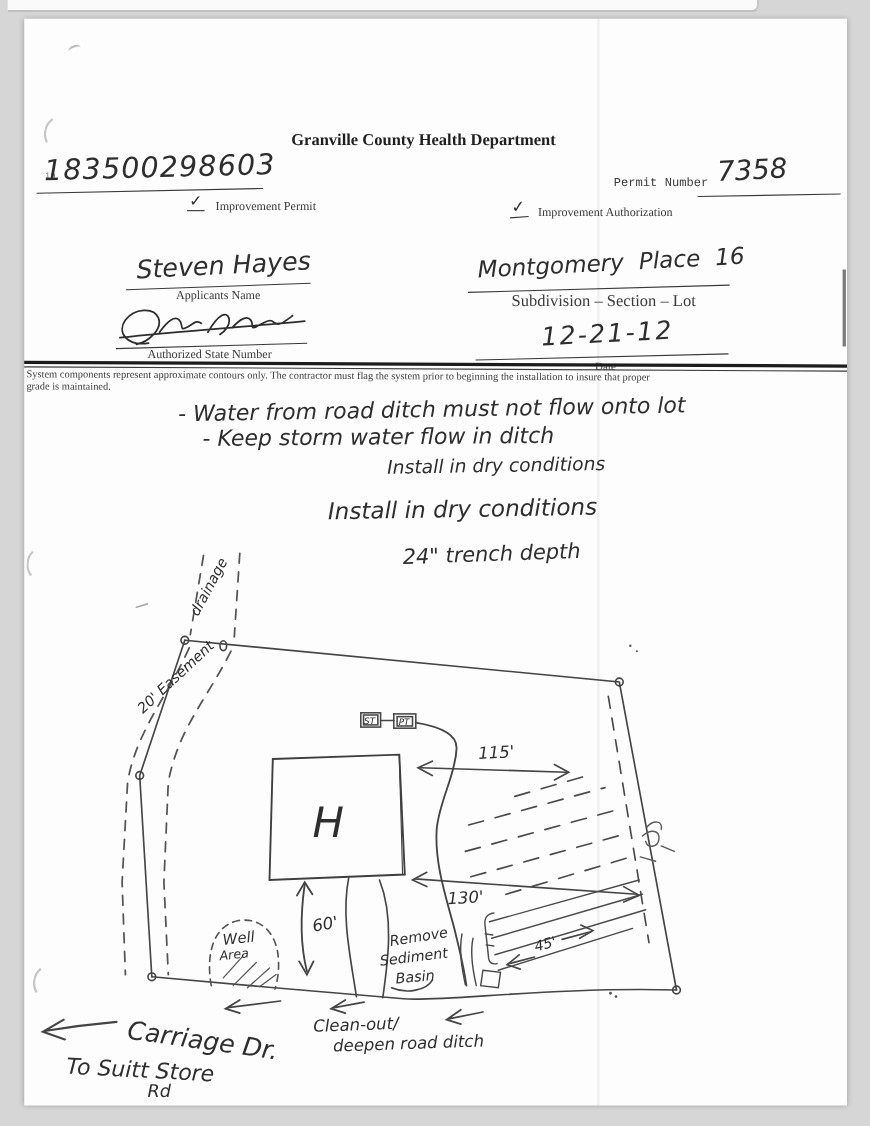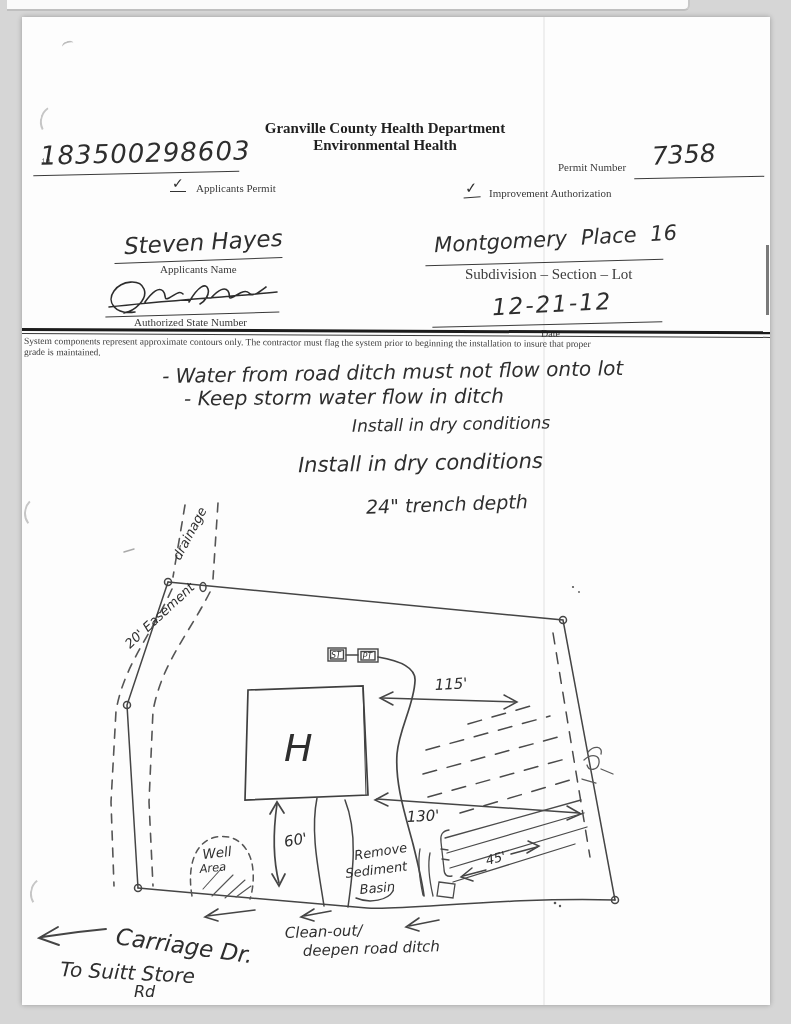--- a/index.html
+++ b/index.html
@@ -34,32 +34,31 @@
 
 <div class="page">
   <div class="fold"></div>
   <div class="edge-artifact"></div>
   <div class="scanmark"></div>
   <div class="punch" style="left:18px;top:88px;transform:rotate(14deg);"></div>
   <div class="punch" style="left:2px;top:480px;transform:rotate(4deg);"></div>
   <div class="punch" style="left:8px;top:860px;transform:rotate(10deg);"></div>
 
   <div class="abs serif-b center" style="left:113px;top:103px;width:500px;font-size:15px;">Granville County Health Department</div>
-  <div class="abs serif-b center" style="left:113px;top:120px;width:500px;font-size:15px;">Environmental Health</div>
 
   <div class="abs serif" style="left:19px;top:139px;font-size:8px;color:#777;font-family:Liberation Mono, monospace;">in</div>
   <div class="abs hand" style="left:18px;top:121px;font-size:26px;letter-spacing:1px;transform:rotate(-1.5deg);">183500298603</div>
   <div class="uline" style="left:11px;top:128px;width:206px;height:28px;transform:rotate(-1.2deg);"></div>
 
-  <div class="abs serif" style="left:536px;top:144px;font-size:11px;">Permit Number</div>
+  <div class="abs serif" style="left:536px;top:144px;font-size:11px;font-family:Liberation Mono, monospace;">Permit Number</div>
   <div class="abs hand" style="left:630px;top:123px;font-size:25px;transform:rotate(-3deg);">7358</div>
   <div class="uline" style="left:612px;top:132px;width:130px;height:28px;transform:rotate(-1deg);"></div>
 
   <div class="abs hand" style="left:148px;top:158px;font-size:14px;font-weight:bold;border-bottom:1.4px solid #333;padding:0 2px;">✓</div>
-  <div class="abs serif" style="left:174px;top:165px;font-size:11px;">Applicants Permit</div>
+  <div class="abs serif" style="left:174px;top:165px;font-size:11px;">Improvement Permit</div>
   <div class="abs hand" style="left:441px;top:162px;font-size:15px;font-weight:bold;border-bottom:1.4px solid #333;padding:0 2px;transform:rotate(-4deg);">✓</div>
   <div class="abs serif" style="left:467px;top:170px;font-size:11px;">Improvement Authorization</div>
 
 
   <div class="abs hand" style="left:102px;top:212px;font-size:23px;transform:rotate(-3deg);">Steven Hayes</div>
   <div class="uline" style="left:92px;top:216px;width:168px;height:27px;transform:rotate(-2deg);"></div>
   <div class="abs serif" style="left:138px;top:246px;font-size:11px;font-family:Liberation Serif, serif;">Applicants Name</div>
 
   <div class="abs hand" style="left:412px;top:210px;font-size:21px;word-spacing:7px;transform:rotate(-3deg);">Montgomery Place 16</div>
   <div class="uline" style="left:403px;top:218px;width:238px;height:27px;transform:rotate(-1.6deg);"></div>

